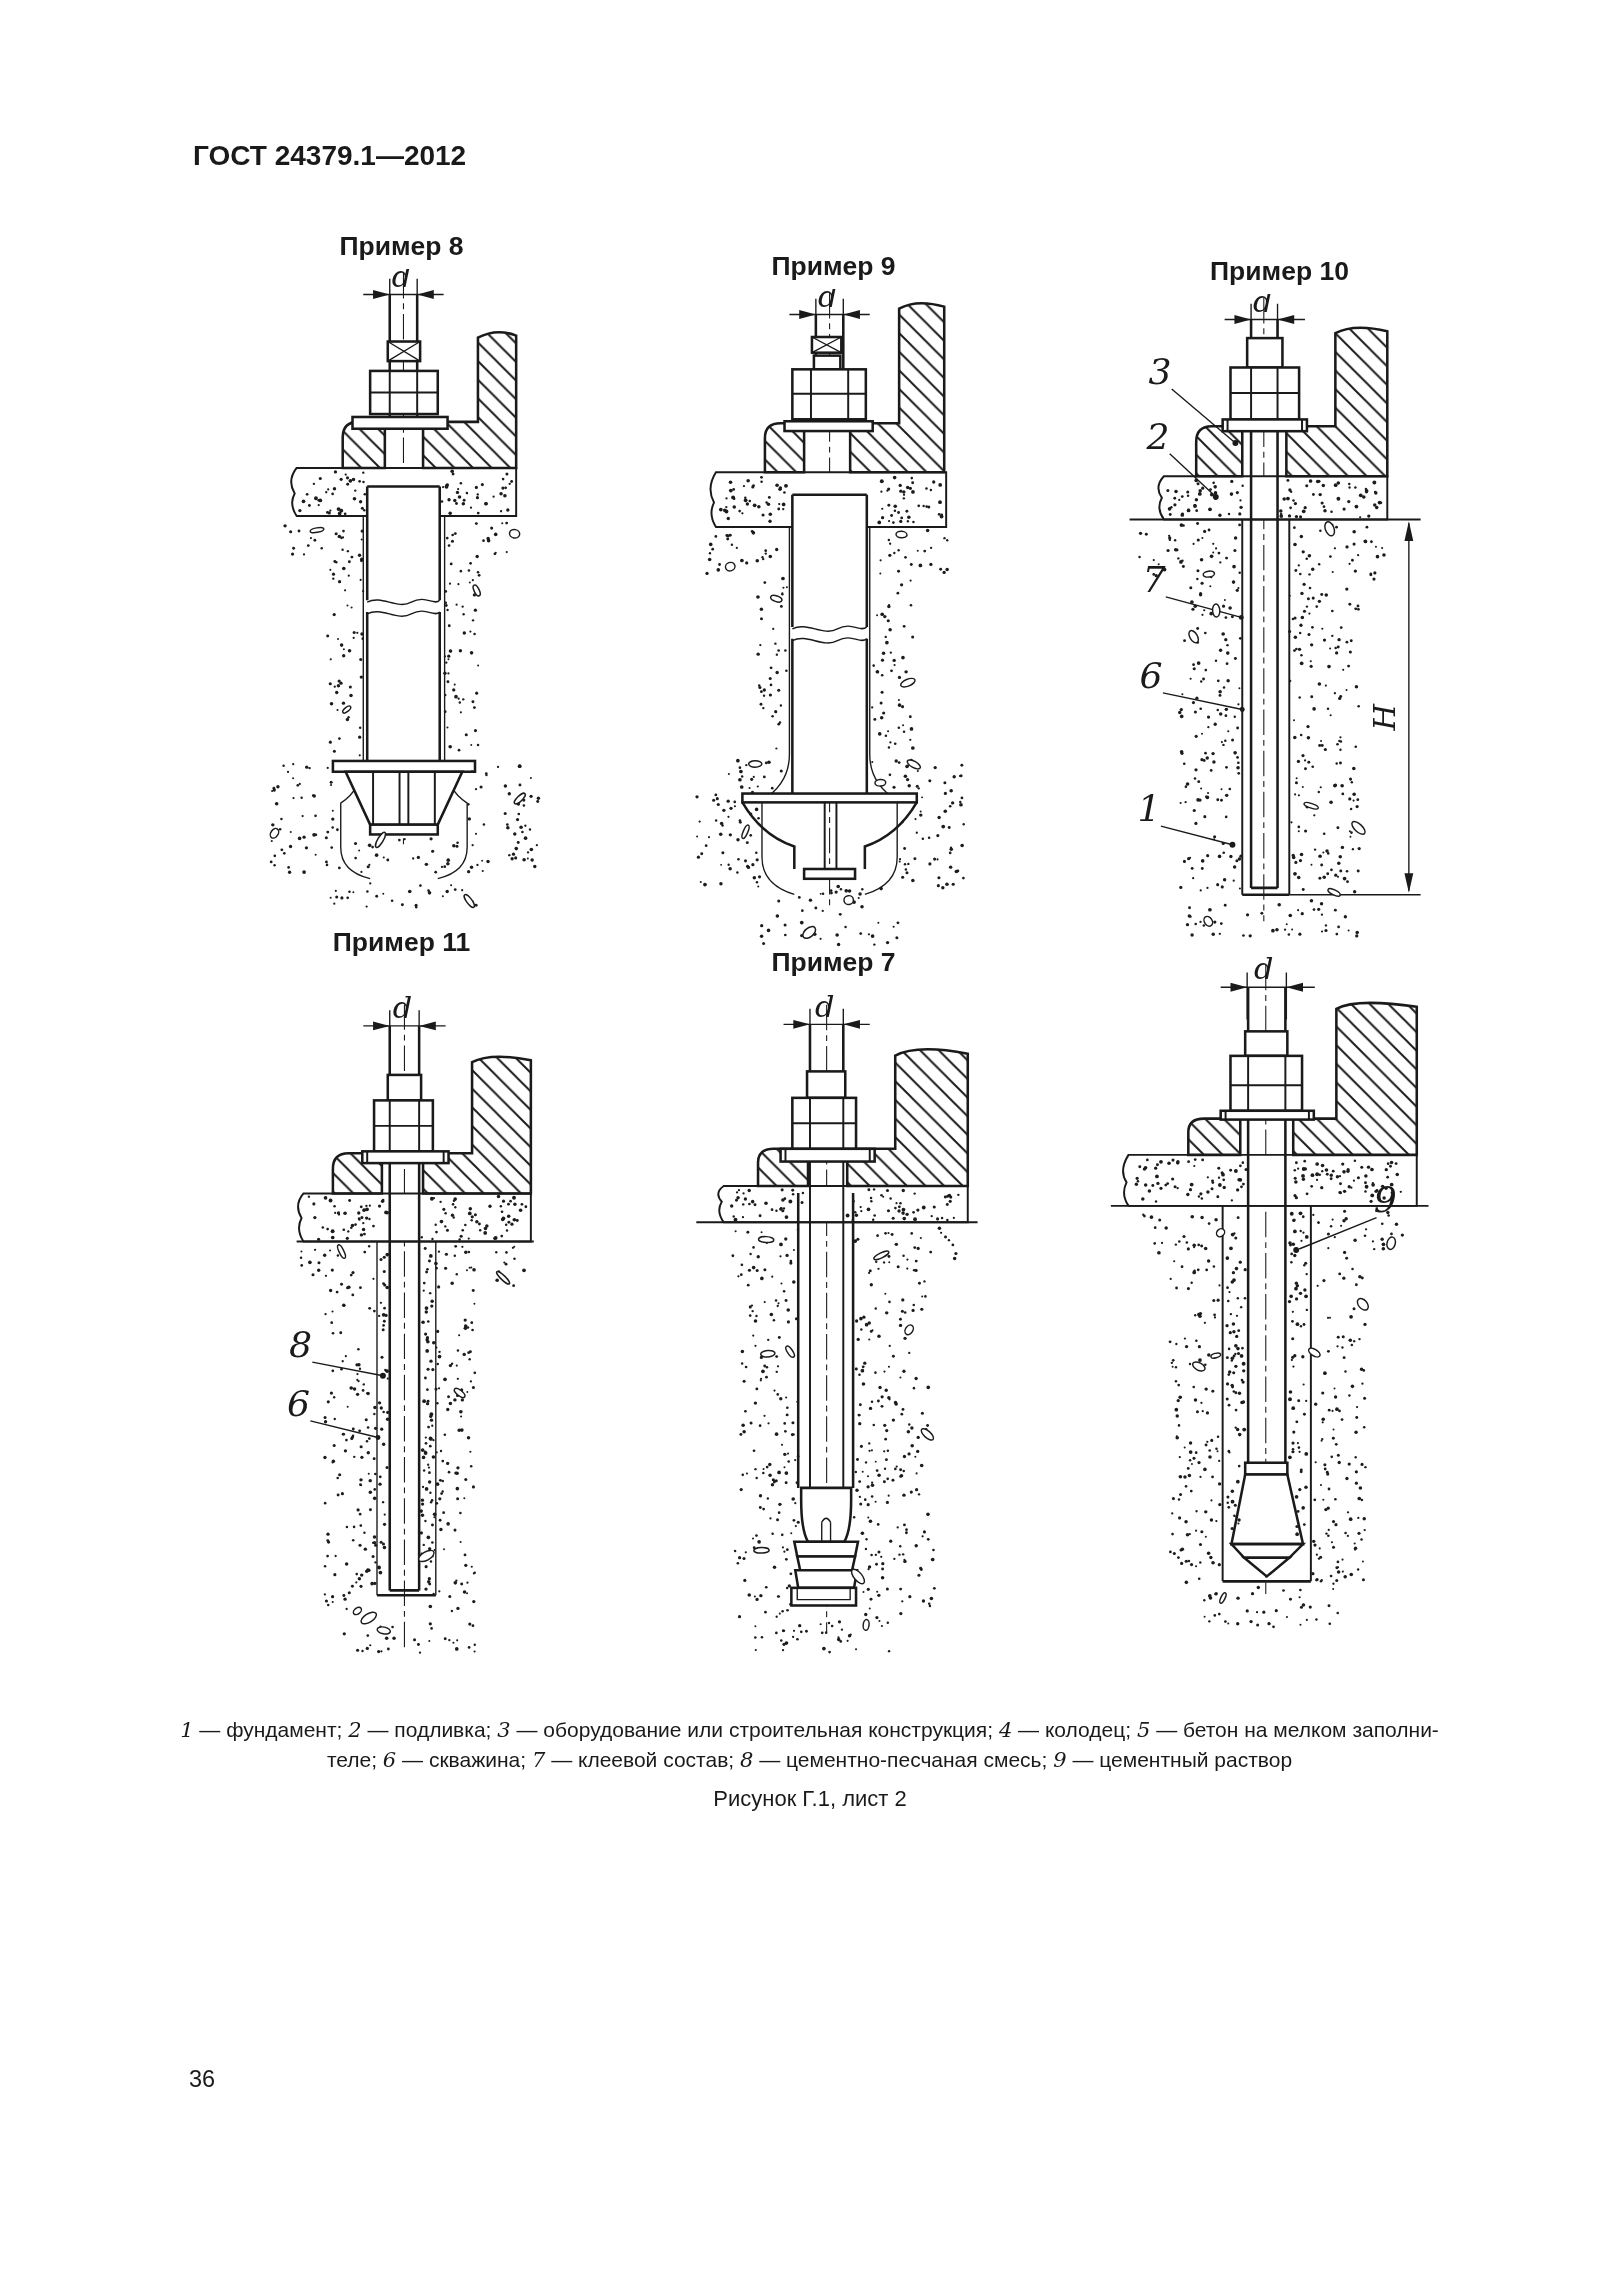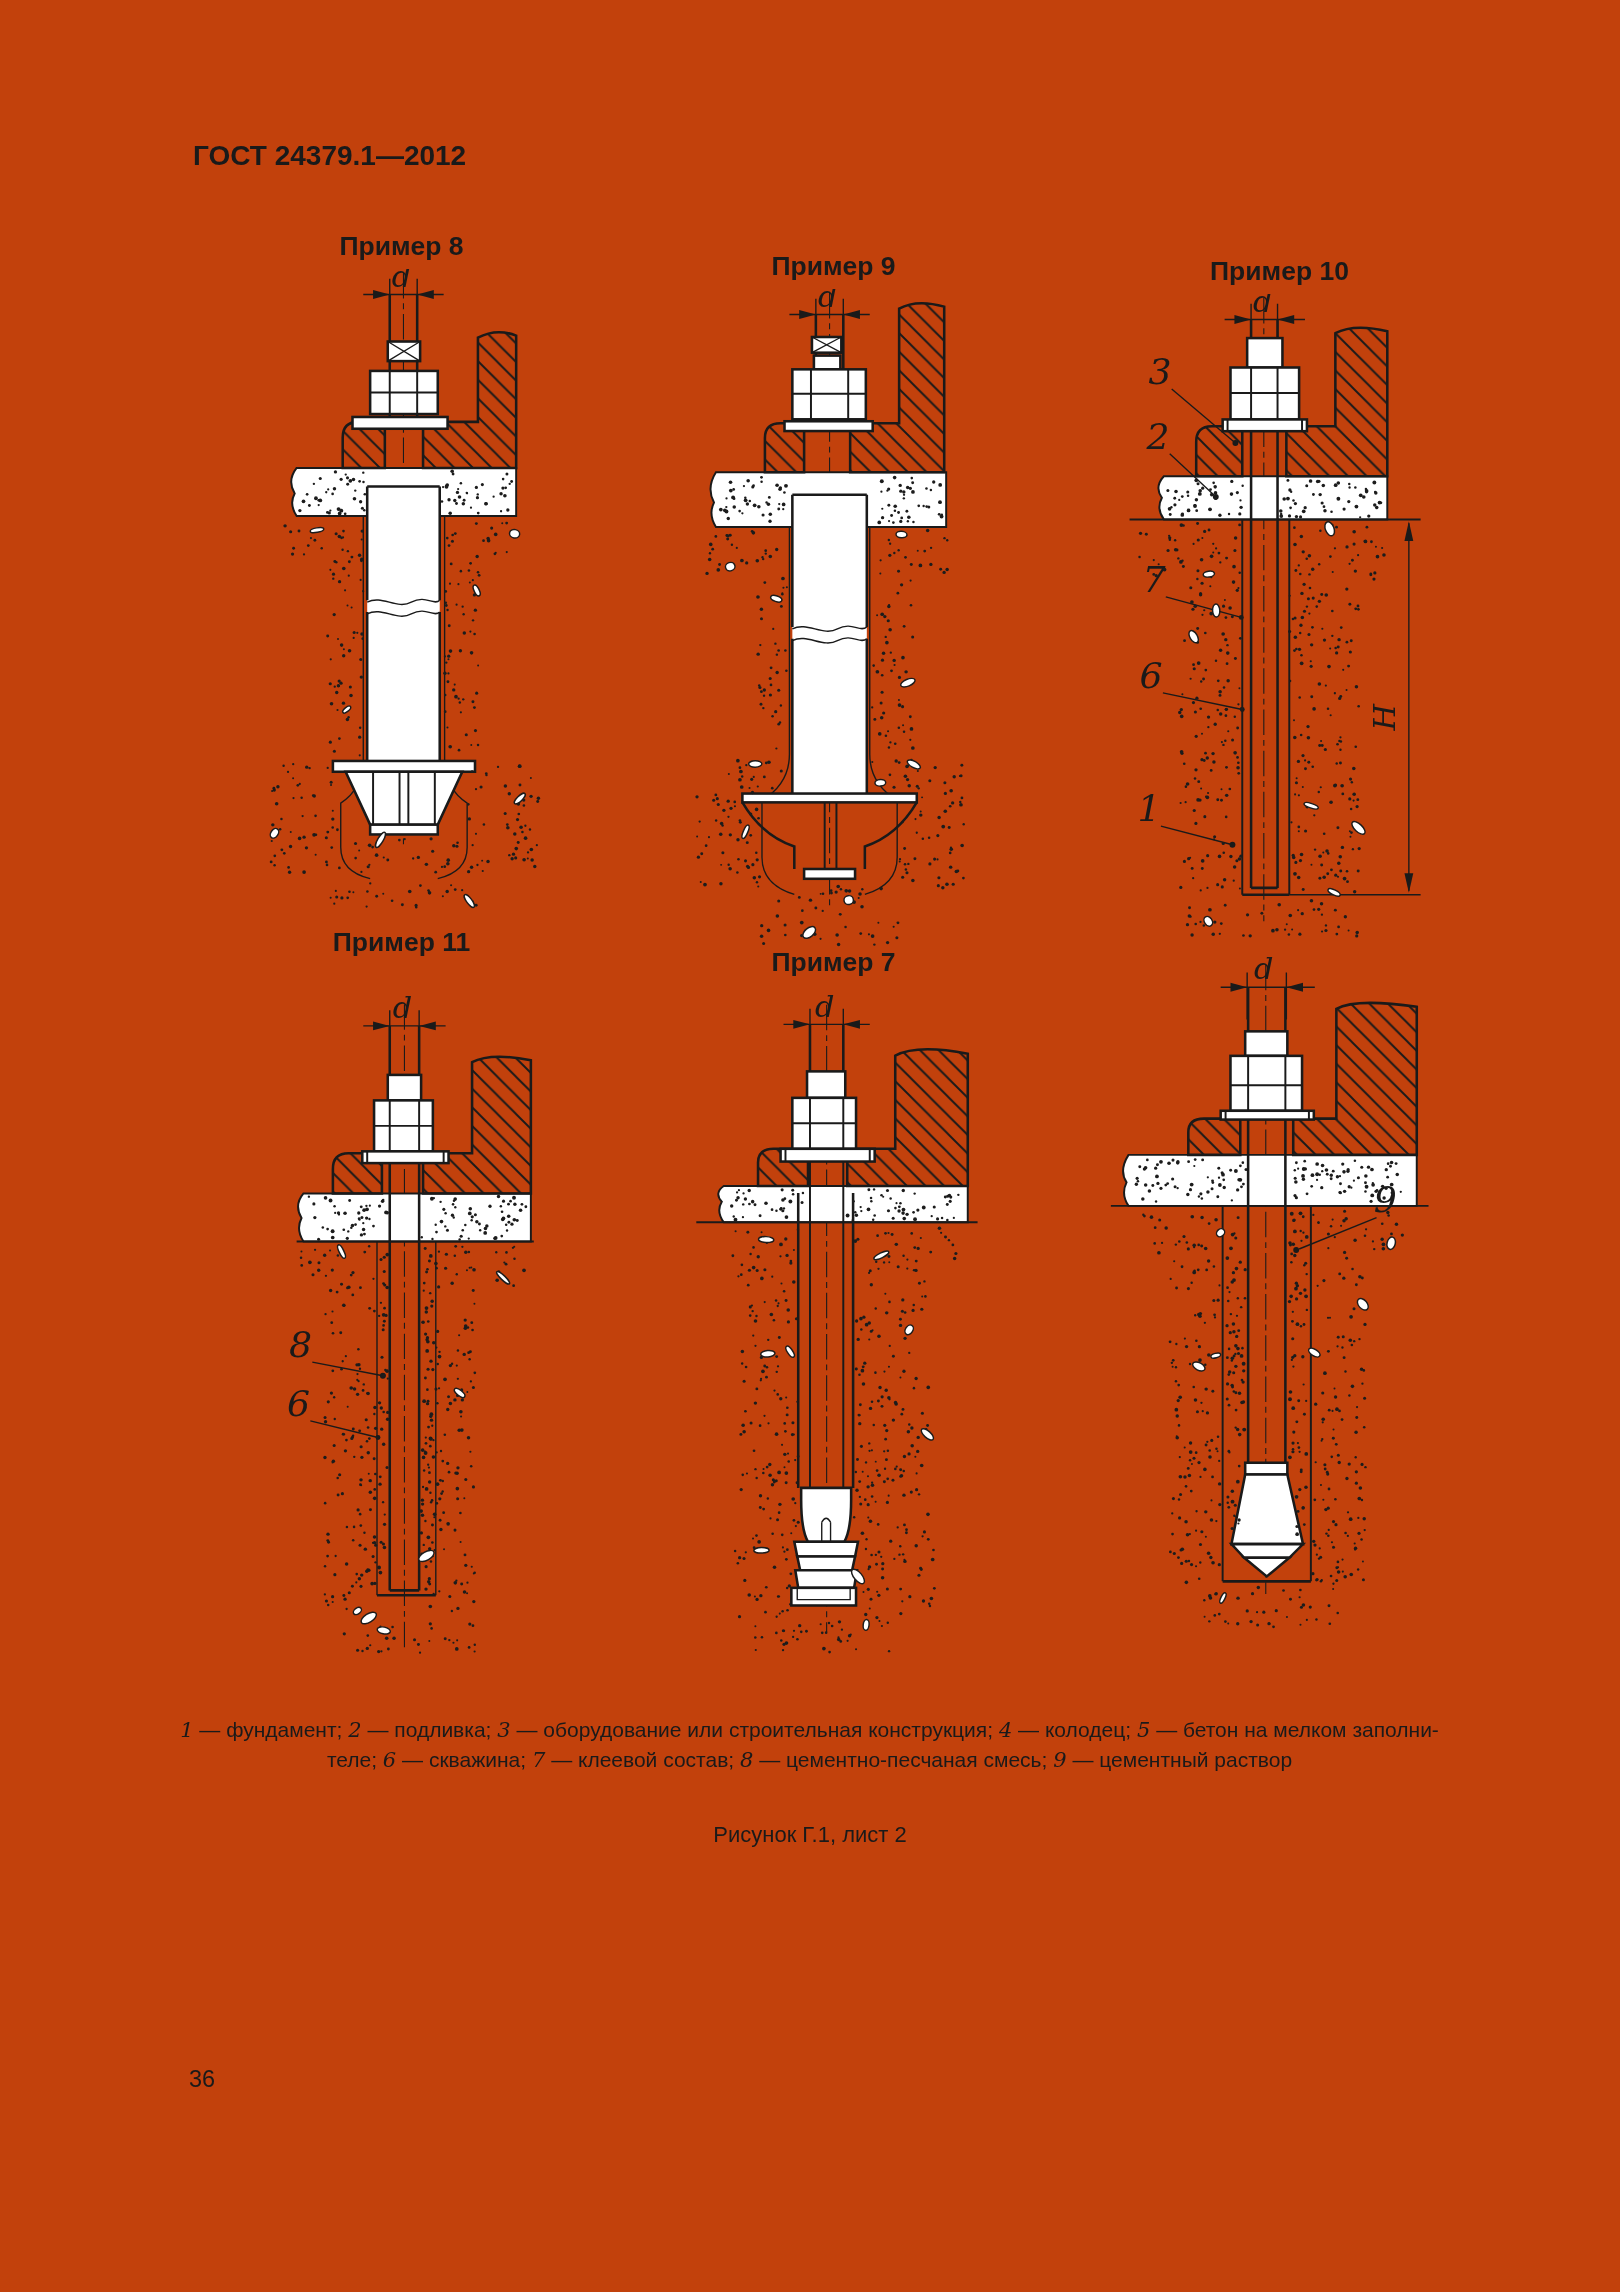--- a/index.html
+++ b/index.html
@@ -1,36 +1,36 @@
 <!DOCTYPE html>
 <html><head>
 <meta charset="utf-8">
 <style>
   html,body{margin:0;padding:0;background:#e8e8e8;}
-  .page{position:relative;width:1620px;height:2293px;background:#c2410c;margin:0 auto;
+  .page{position:relative;width:1620px;height:2293px;background:#ffffff;margin:0 auto;
         font-family:"Liberation Sans",sans-serif;color:#1a1a1a;overflow:hidden;}
   .doc-header{position:absolute;left:193px;top:140px;font-size:28px;font-weight:bold;}
   .fig{position:absolute;text-align:center;}
   .fig-title{font-size:26.5px;font-weight:bold;height:39px;line-height:33px;}
   .fig svg{display:block;}
   
   .part{fill:#fff;stroke:#1a1a1a;stroke-width:2.6;}
   .s22{fill:none;stroke:#1a1a1a;stroke-width:2.6;}
   .s2{fill:none;stroke:#1a1a1a;stroke-width:2;}
   .thin{fill:none;stroke:#1a1a1a;stroke-width:1.4;}
   .blk{fill:#1a1a1a;stroke:none;}
   .cl{fill:none;stroke:#1a1a1a;stroke-width:1.1;stroke-dasharray:26 5 6 5;}
   .hatch{fill:url(#hatchP);stroke:#1a1a1a;stroke-width:2.6;}
   .s2f{fill:#fff;stroke:#1a1a1a;stroke-width:2;}
   .dlab{font-family:"DejaVu Serif",serif;font-style:italic;font-size:31px;fill:#1a1a1a;}
   .co{font-family:"DejaVu Serif",serif;font-style:italic;font-size:37px;fill:#1a1a1a;}
   .legend{position:absolute;left:78px;top:1699px;width:1463px;text-align:center;
           font-size:21px;line-height:29px;margin-top:16px;}
   .legend i{font-family:"DejaVu Serif",serif;}
-  .fig-caption{position:absolute;left:0;top:1786px;width:1620px;text-align:center;font-size:22px;margin-top:36px;}
+  .fig-caption{position:absolute;left:0;top:1786px;width:1620px;text-align:center;font-size:22px;}
   .page-number{position:absolute;left:189px;top:2066px;font-size:23.5px;}
 </style>
 </head>
 <body>
 
 <div class="page">
 
   <svg width="0" height="0" style="position:absolute">
     <defs>
       <pattern id="hatchP" width="19" height="19" patternUnits="userSpaceOnUse">

